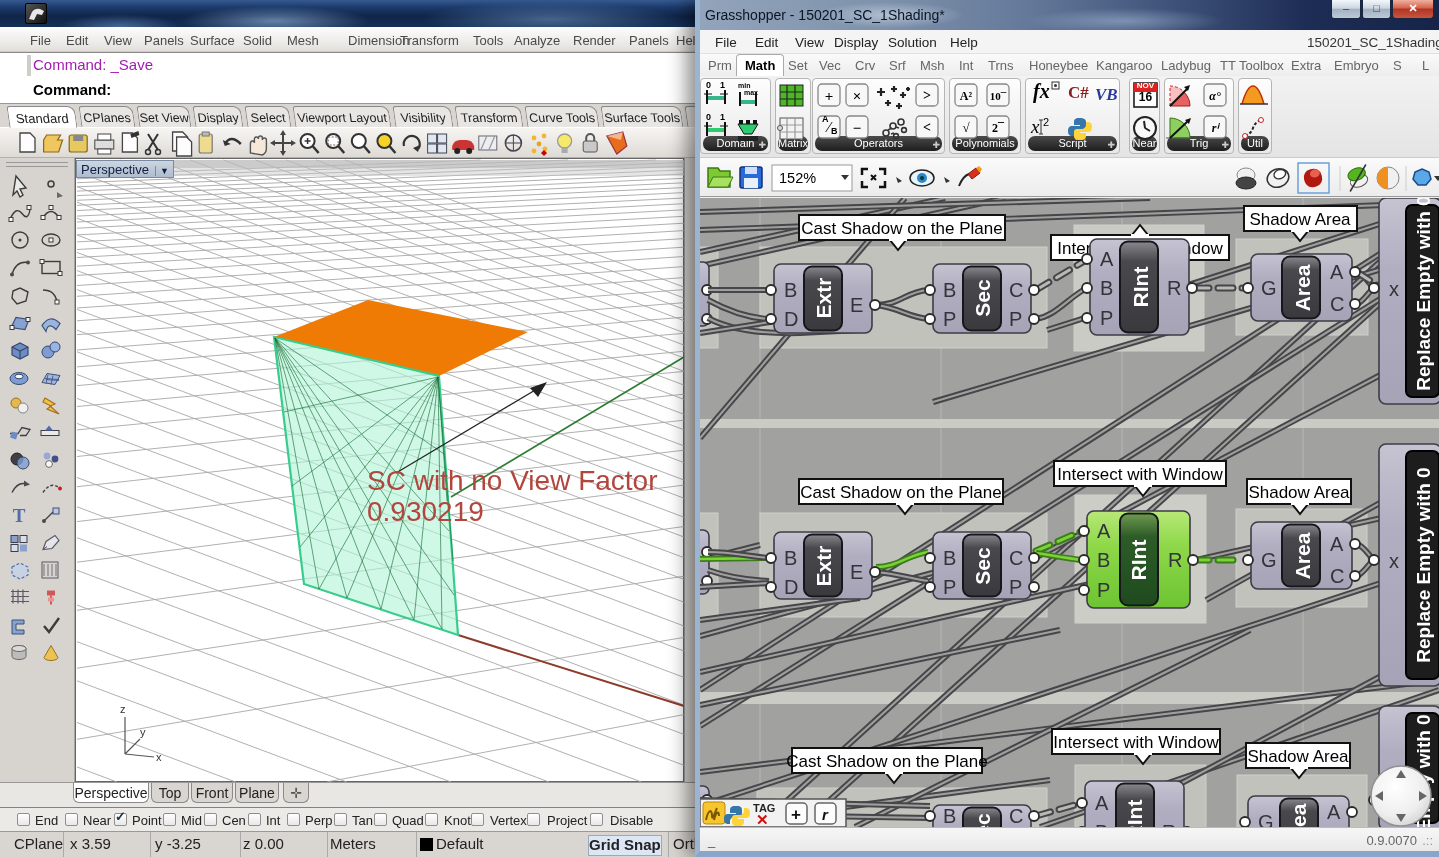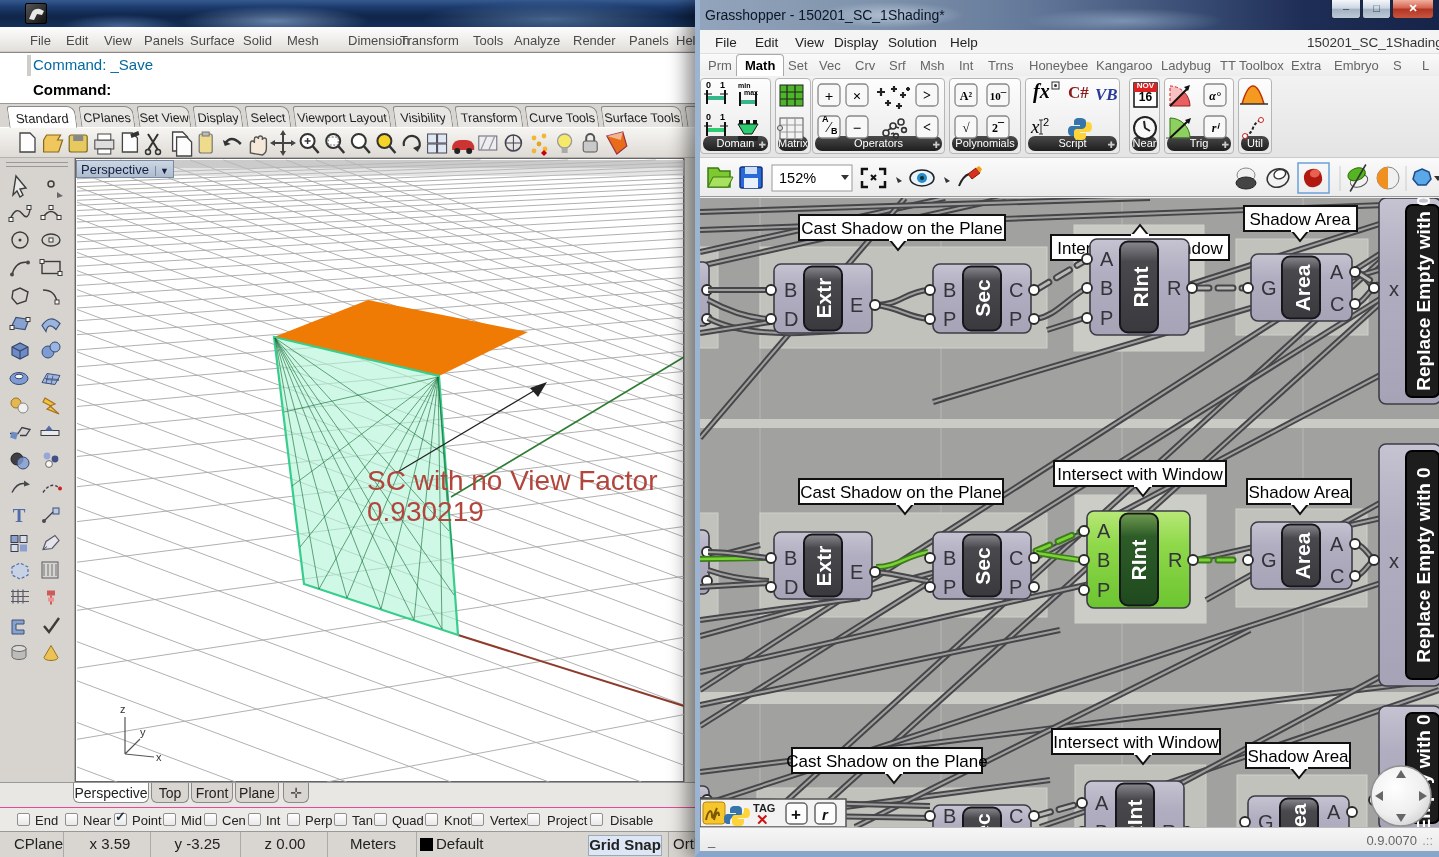--- a/index.html
+++ b/index.html
@@ -7,41 +7,41 @@
 .rtitle{position:absolute;left:0;top:0;width:710px;height:27px;
  background:linear-gradient(180deg,#35598f 0%,#1b3a6b 28%,#102549 60%,#143058 100%);overflow:hidden}
 .rtitle .gl1{position:absolute;left:180px;top:6px;width:190px;height:30px;background:radial-gradient(ellipse at center,rgba(170,200,240,.55),rgba(170,200,240,0) 70%)}
 .rtitle .gl2{position:absolute;left:420px;top:2px;width:260px;height:34px;background:radial-gradient(ellipse at center,rgba(150,190,235,.4),rgba(150,190,235,0) 70%)}
 .rtitle .gl3{position:absolute;left:60px;top:14px;width:120px;height:26px;background:radial-gradient(ellipse at center,rgba(120,160,215,.5),rgba(120,160,215,0) 70%)}
 .rticon{position:absolute;left:25px;top:3px;width:22px;height:21px;background:linear-gradient(135deg,#555,#111);border:1px solid #000;border-radius:2px}
 .rttext{position:absolute;left:57px;top:5px;font-size:15px;color:#040b18;font-weight:400}
 .rmenu{position:absolute;left:0;top:27px;width:710px;height:25px;background:linear-gradient(180deg,#fdfdfd,#ebe9e6 70%,#e2dfdb);border-bottom:1px solid #d0cdc8}
 .rmenu span{position:absolute;top:6px;font-size:13px;color:#4a4a4a}
 .rcmd{position:absolute;left:0;top:52px;width:710px;height:51px;background:#fff;border-top:1px solid #888}
-.rcmd .l1{position:absolute;left:33px;top:3px;font-size:15px;color:#0369a1}
+.rcmd .l1{position:absolute;left:33px;top:3px;font-size:15px;color:#a21caf}
 .rcmd .l2{position:absolute;left:33px;top:28px;font-size:15px;color:#000;font-weight:700}
 .rcmd .sb{position:absolute;left:27px;top:2px;width:4px;height:21px;background:#cfcdc9}
 .rtabs{position:absolute;left:0;top:103px;width:710px;height:24px;background:#d9d6d1;border-top:1px solid #999}
 .rtab{position:absolute;top:2px;height:22px;background:#e8e6e2;border:1px solid #8a8a8a;border-bottom:none;border-radius:3px 8px 0 0;transform:skewX(8deg);font-size:12.5px;color:#222;text-align:center;padding-top:4px;white-space:nowrap;overflow:hidden}
 .rtab.sel{background:#fff;z-index:2;font-size:13px}
 .ricons{position:absolute;left:0;top:127px;width:710px;height:31px;background:linear-gradient(180deg,#f7f5f2,#dedbd6);border-top:1px solid #fff;border-bottom:1px solid #b5b2ad}
 .rside{position:absolute;left:0;top:158px;width:75px;height:624px;background:#d7d4cf;border-right:1px solid #a9a6a1}
 .rside .sep{position:absolute;left:6px;top:4px;width:62px;height:5px;border-top:1px solid #999;border-bottom:1px solid #999}
 #vp{position:absolute;left:75px;top:158px;width:609px;height:624px;background:#fff;border:1px solid #666}
 .vplabel{position:absolute;left:0px;top:1px;height:18px;background:linear-gradient(180deg,#cdd6e2,#aebccf);border:1px solid #7a8aa0;font-size:13px;color:#102040;padding:1px 4px 0 4px}
 .vplabel .dd{display:inline-block;margin-left:6px;border-left:1px solid #7a8aa0;padding-left:4px;font-size:9px}
 .rstrip{position:absolute;left:684px;top:158px;width:26px;height:624px;background:#d7d4cf;border-left:1px solid #999}
 .vtabs{position:absolute;left:0;top:782px;width:710px;height:25px;background:#e9e7e3;border-top:1px solid #999}
 .vtab{position:absolute;top:0px;height:20px;background:#d9d6d1;border:1px solid #8a8a8a;border-top:none;border-radius:0 0 6px 6px;font-size:14px;color:#222;text-align:center;padding-top:2px}
 .vtab.sel{background:#fff;font-weight:400}
 .osnap{position:absolute;left:0;top:807px;width:710px;height:24px;background:#eceae6;border-top:1px solid #ec4899}
 .osnap .it{position:absolute;top:5px;font-size:13px;color:#222}
 .cb{position:absolute;top:5px;width:13px;height:13px;background:linear-gradient(180deg,#fff,#e8e8e8);border:1px solid #8f8f8f;border-radius:2px}
 .rstatus{position:absolute;left:0;top:831px;width:710px;height:26px;background:#d9d6d1;border-top:1px solid #999;font-size:15px;color:#222}
-.rstatus .seg{position:absolute;top:3px;text-align:center}
+.rstatus .seg{position:absolute;top:3px;}
 .rstatus .div{position:absolute;top:0;width:1px;height:26px;background:#aaa}
 #gh{position:absolute;left:695px;top:0;width:744px;height:857px;background:#f0f0f0;box-shadow:-8px 0 18px rgba(0,0,0,.45)}
 .ghborder{position:absolute;left:0;top:0;width:744px;height:857px;border-left:5px solid #9ab4d2;border-bottom:6px solid #87a6c9;pointer-events:none;z-index:50}
 .ghtitle{position:absolute;left:0;top:0;width:744px;height:30px;background:linear-gradient(90deg,#93a5bc 0%,#7e92ab 25%,#64789a 45%,#3d5178 65%,#1e2d55 82%,#16244a 100%);overflow:hidden}
 .ghtitle .tx{position:absolute;left:10px;top:7px;font-size:14px;color:#0a1526}
 .wbtn{position:absolute;top:0;height:19px;border:1px solid #1a2740;border-top:none;background:linear-gradient(180deg,#f4f8fb,#ccd6e1 45%,#a3b2c4 52%,#bcc9d6);color:#344;font-size:11px;text-align:center;line-height:17px;border-radius:0 0 3px 3px}
 .wbtn.close{background:linear-gradient(180deg,#f0b0a0,#d4614a 45%,#b03523 50%,#c85540);color:#fff}
 .ghmenu{position:absolute;left:5px;top:30px;width:739px;height:24px;background:#f4f4f4;border-bottom:1px solid #e0e0e0}
 .ghmenu span{position:absolute;top:5px;font-size:13.5px;color:#222}
 .ghtabs{position:absolute;left:5px;top:54px;width:739px;height:22px;background:linear-gradient(180deg,#fafafa,#ededed)}

